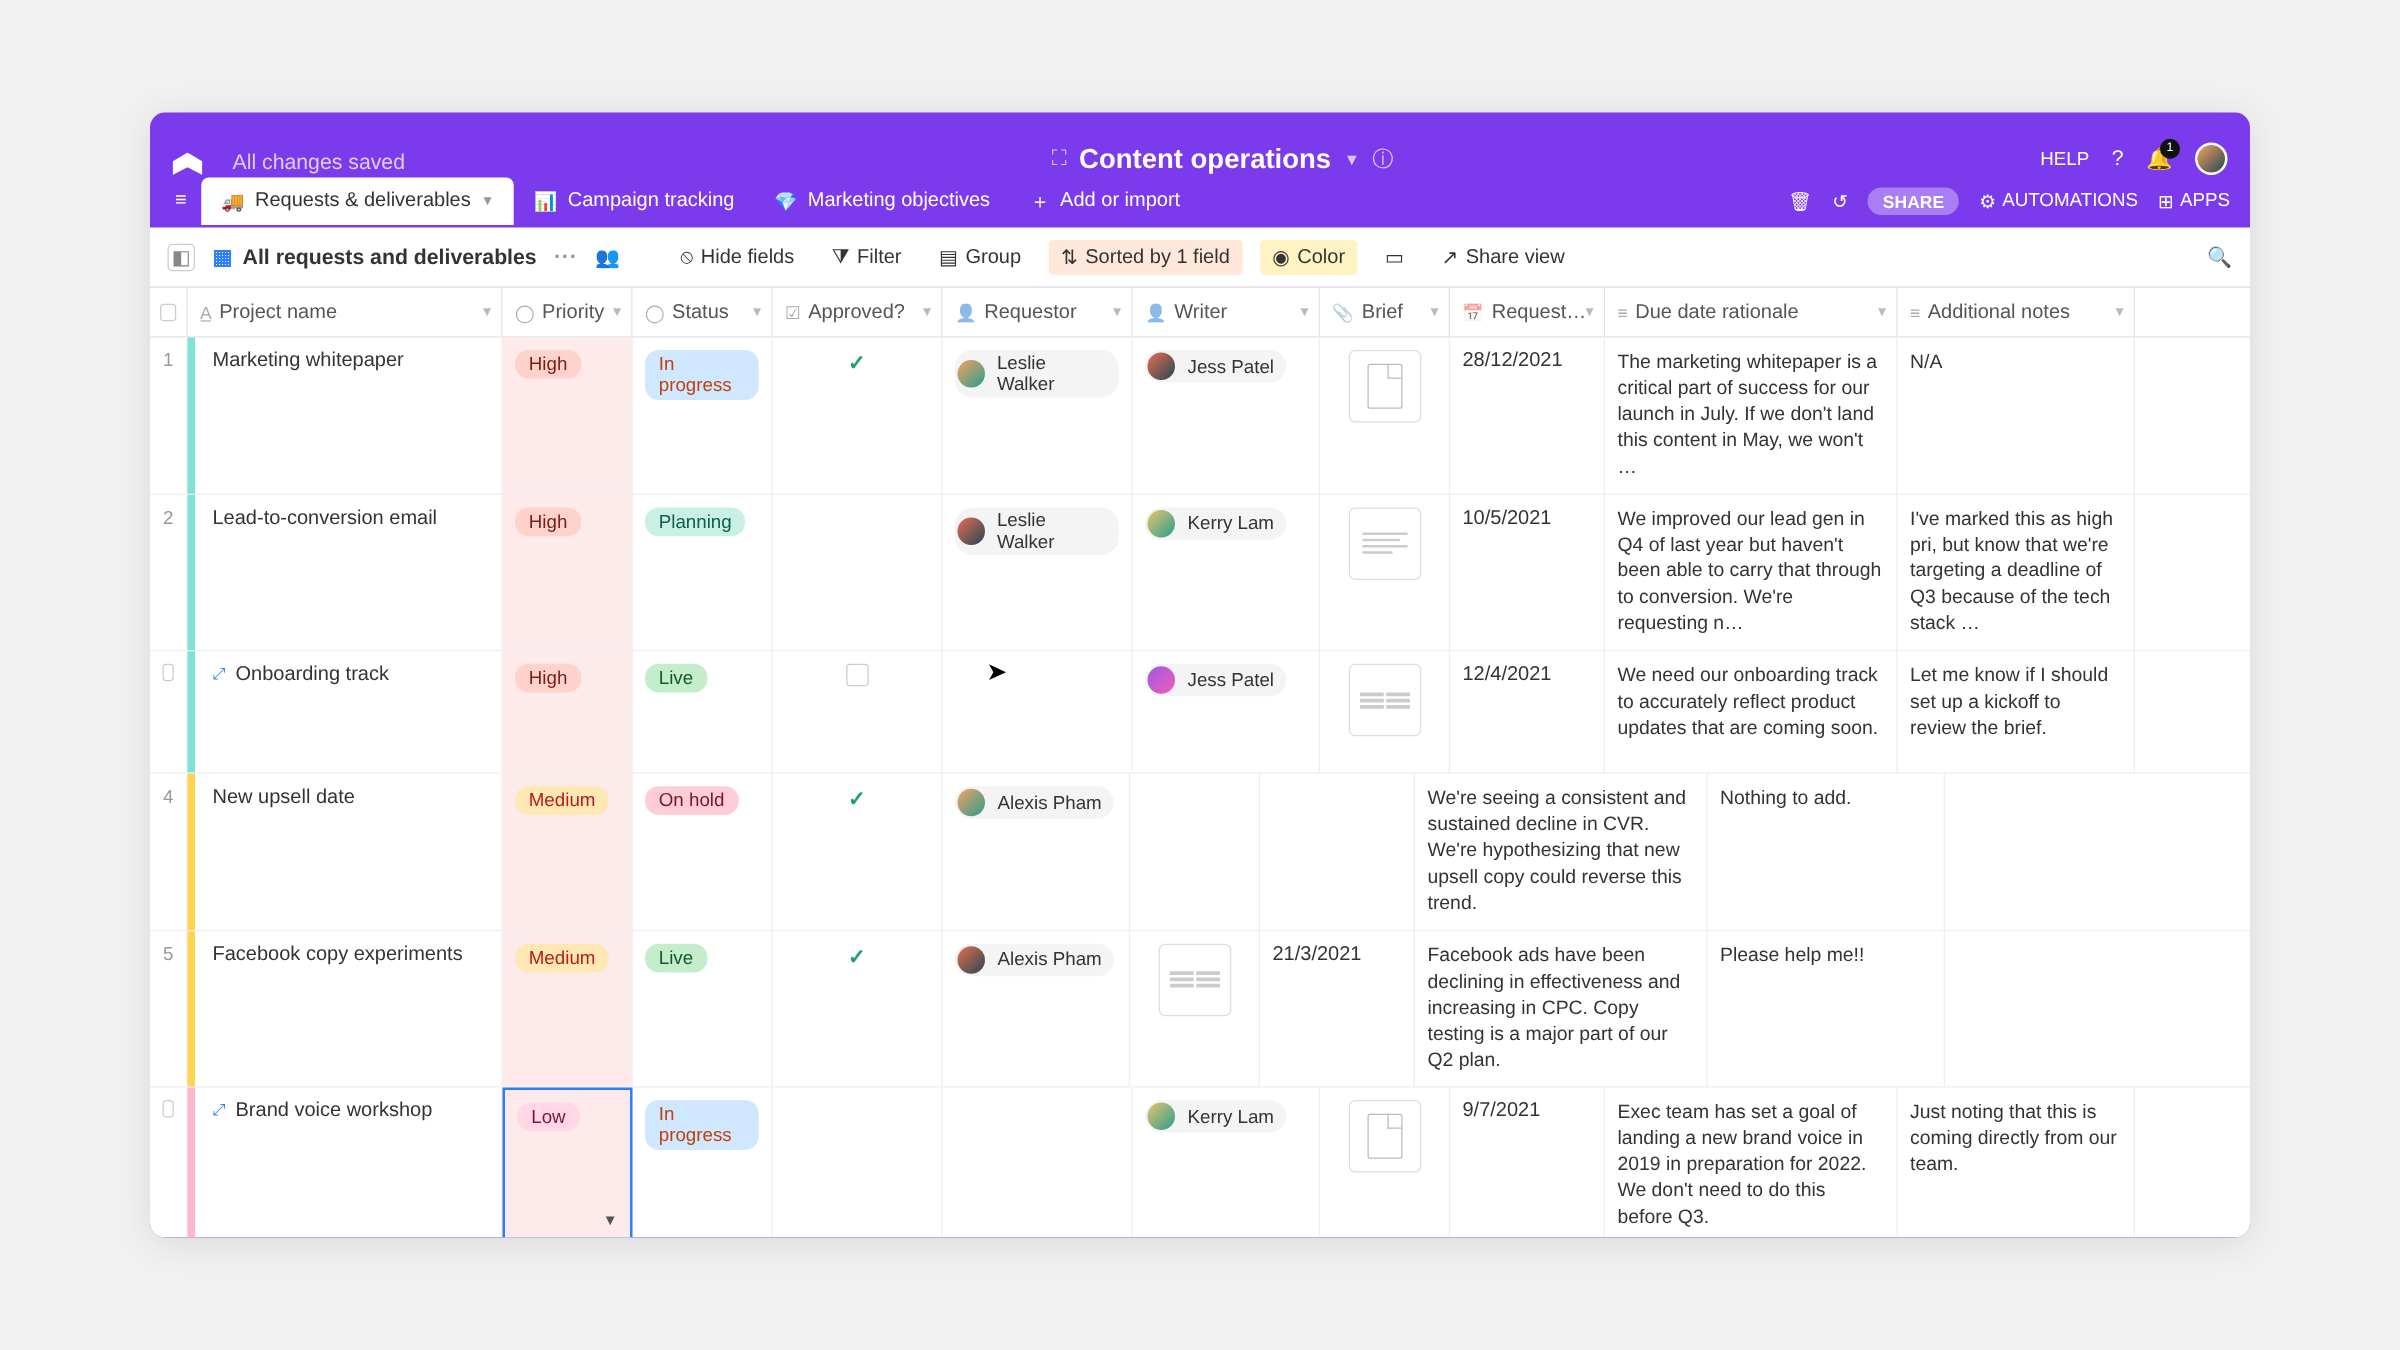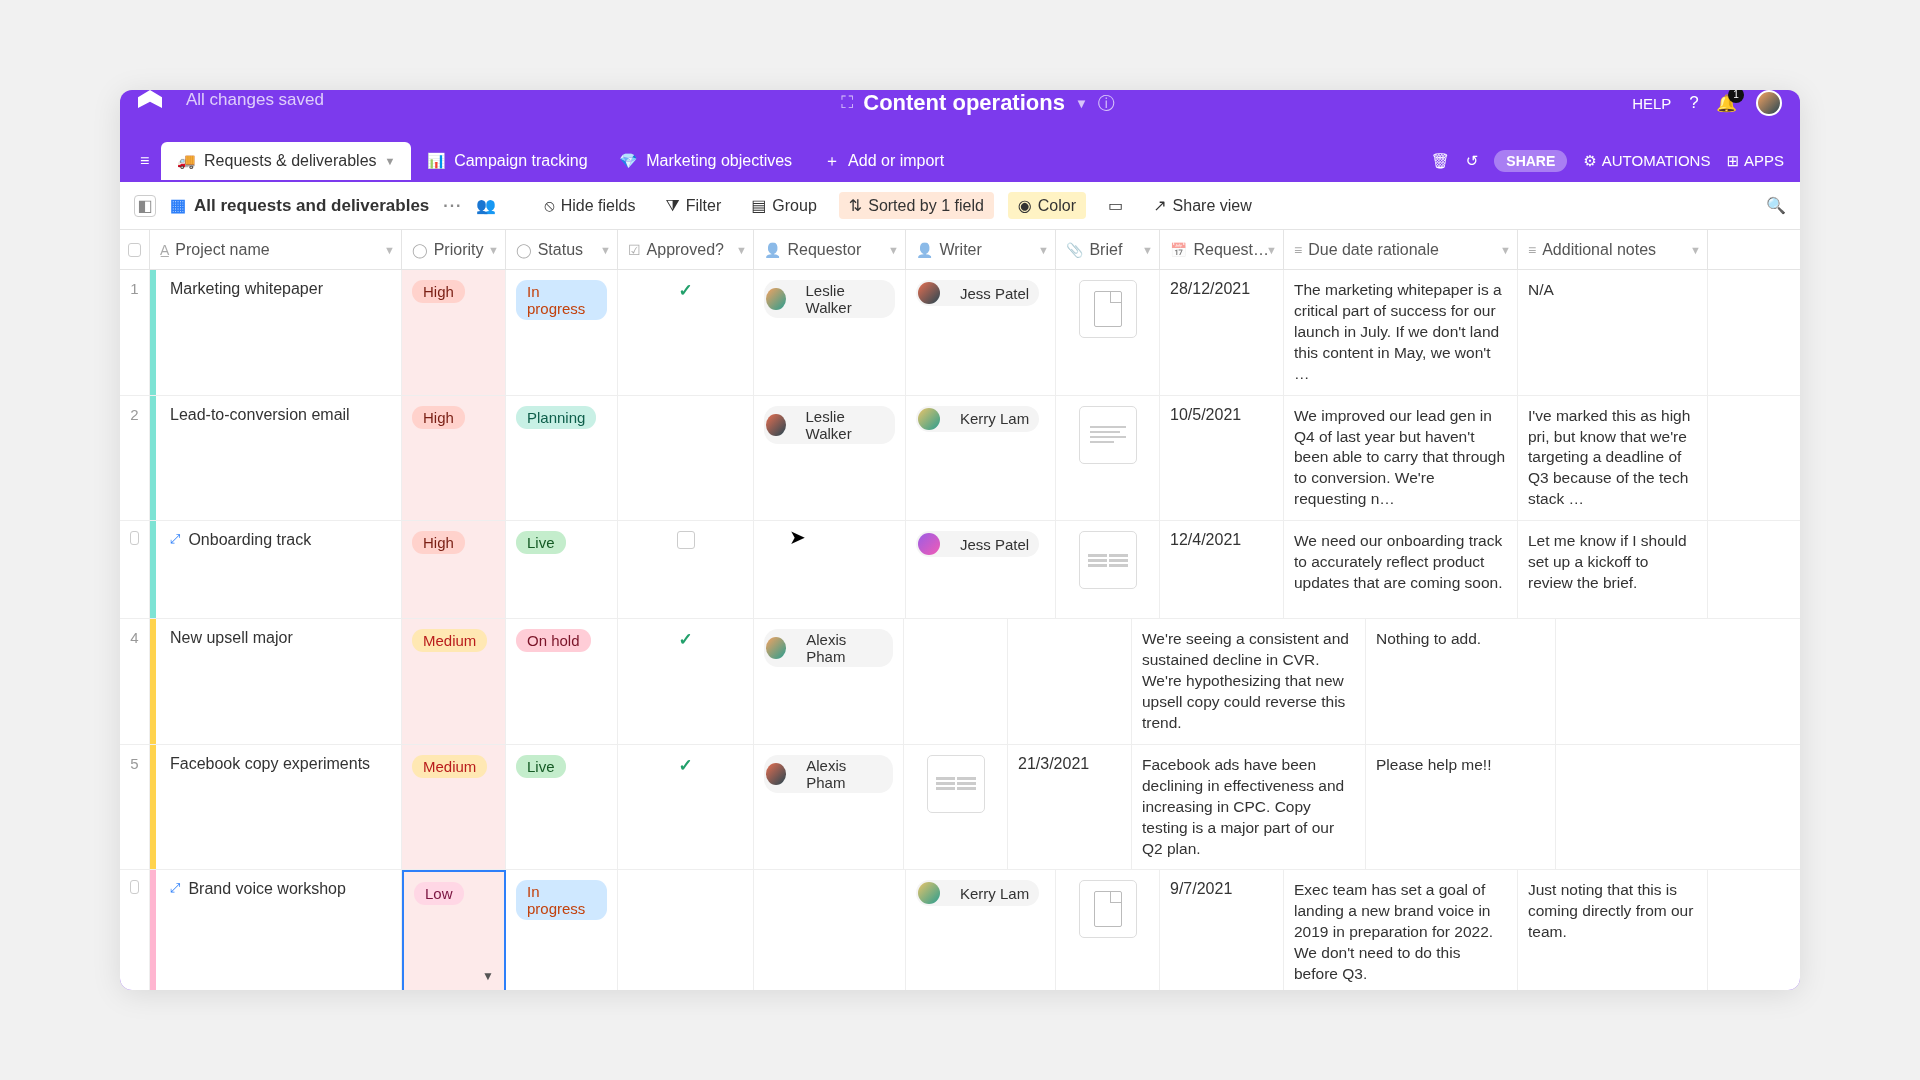--- a/index.html
+++ b/index.html
@@ -1,18 +1,18 @@
 <!DOCTYPE html>
 <html><head>
 <meta charset="utf-8">
 <style>
 *{box-sizing:border-box;margin:0;padding:0;font-family:-apple-system,BlinkMacSystemFont,"Segoe UI",Arial,sans-serif}
 body{background:#f1f1f1;width:1920px;height:1080px;padding:90px 120px}
 .app{background:#7c3aed;border-radius:12px;overflow:hidden;width:100%;height:100%;box-shadow:0 4px 30px rgba(0,0,0,0.1)}
-.topbar{height:50px;display:flex;align-items:flex-start;padding:0 18px;color:#fff;font-size:17px}
+.topbar{height:50px;display:flex;align-items:flex-end;padding:0 18px;color:#fff;font-size:17px}
 .logo{width:24px;height:18px;background:#fff;margin-right:24px;display:inline-block;clip-path:polygon(0 40%,50% 0,100% 40%,100% 100%,50% 65%,0 100%)}
 .saved{color:rgba(255,255,255,0.75);font-size:17px}
 .title-wrap{flex:1;display:flex;justify-content:center;align-items:center;gap:10px}
 .title-wrap .t{font-weight:600;font-size:22px}
 .dim{opacity:.7}
 .top-right{display:flex;align-items:center;gap:18px}
 .notif{position:relative}
 .badge-n{position:absolute;top:-6px;right:-6px;background:#111;color:#fff;border-radius:50%;font-size:10px;width:16px;height:16px;display:flex;align-items:center;justify-content:center}
 .avatar{width:26px;height:26px;border-radius:50%;border:2px solid #fff;background:linear-gradient(135deg,#f4a261,#264653)}
 .tabs{height:42px;display:flex;align-items:center;padding-left:8px;gap:0}
@@ -63,21 +63,21 @@
 .tag-prog{background:#cfe8ff;color:#c2410c}
 .tag-plan{background:#c8f0e5;color:#0d5e4a}
 .tag-live{background:#c4edcc;color:#145a24}
 .tag-hold{background:#ffcdd7;color:#7a1428}
 .stat{width:112px}
 .appr{width:136px;justify-content:center}
 .check{color:#22a06b;font-size:17px;font-weight:bold}
 .chkbox{width:18px;height:18px;border:1.5px solid #ccc;border-radius:3px}
 .person{width:152px}
 .person2{width:150px}
-.chip{display:flex;align-items:center;gap:20px;background:#f4f4f4;padding:2px 10px 2px 2px;border-radius:14px;font-size:15px}
+.chip{display:flex;align-items:center;gap:10px;background:#f4f4f4;padding:2px 10px 2px 2px;border-radius:14px;font-size:15px}
 .pavatar{width:22px;height:22px;border-radius:50%}
 .briefc{width:104px;justify-content:center}
 .doc{width:58px;height:58px;border:1px solid #ddd;border-radius:5px;background:#fff;display:flex;flex-direction:column;align-items:center;justify-content:center;color:#bbb;gap:3px}
 .doc .pg{width:28px;height:36px;border:1.5px solid #bbb;border-radius:2px;position:relative}
 .doc .pg::before{content:"";position:absolute;top:0;right:0;width:10px;height:10px;border-left:1.5px solid #bbb;border-bottom:1.5px solid #bbb}
 .lines{display:flex;flex-direction:column;gap:3px;padding:4px}
 .lines span{height:2px;background:#ccc;width:36px}
 .tbl{display:grid;grid-template-columns:1fr 1fr;gap:2px;width:40px}
 .tbl span{height:3px;background:#ccc}
 .date{width:124px}
@@ -349,21 +349,21 @@
             </div>
           </div>
     <div class="date">12/4/2021</div>
     <div class="due">We need our onboarding track to accurately reflect product updates that are coming soon.</div>
     <div class="notes">Let me know if I should set up a kickoff to review the brief.</div>
         </div>
         <div class="row">
     <div class="idx">4</div>
     <div class="stripe s-yel"></div>
     <div class="namecell">
-            <span>New upsell major</span>
+            <span>New upsell date</span>
           </div>
     <div class="pri ">
             <span class="tag tag-med">Medium</span>
           </div>
     <div class="stat">
             <span class="tag tag-hold">On hold</span>
           </div>
     <div class="appr">
             <span class="check">✓</span>
           </div>

